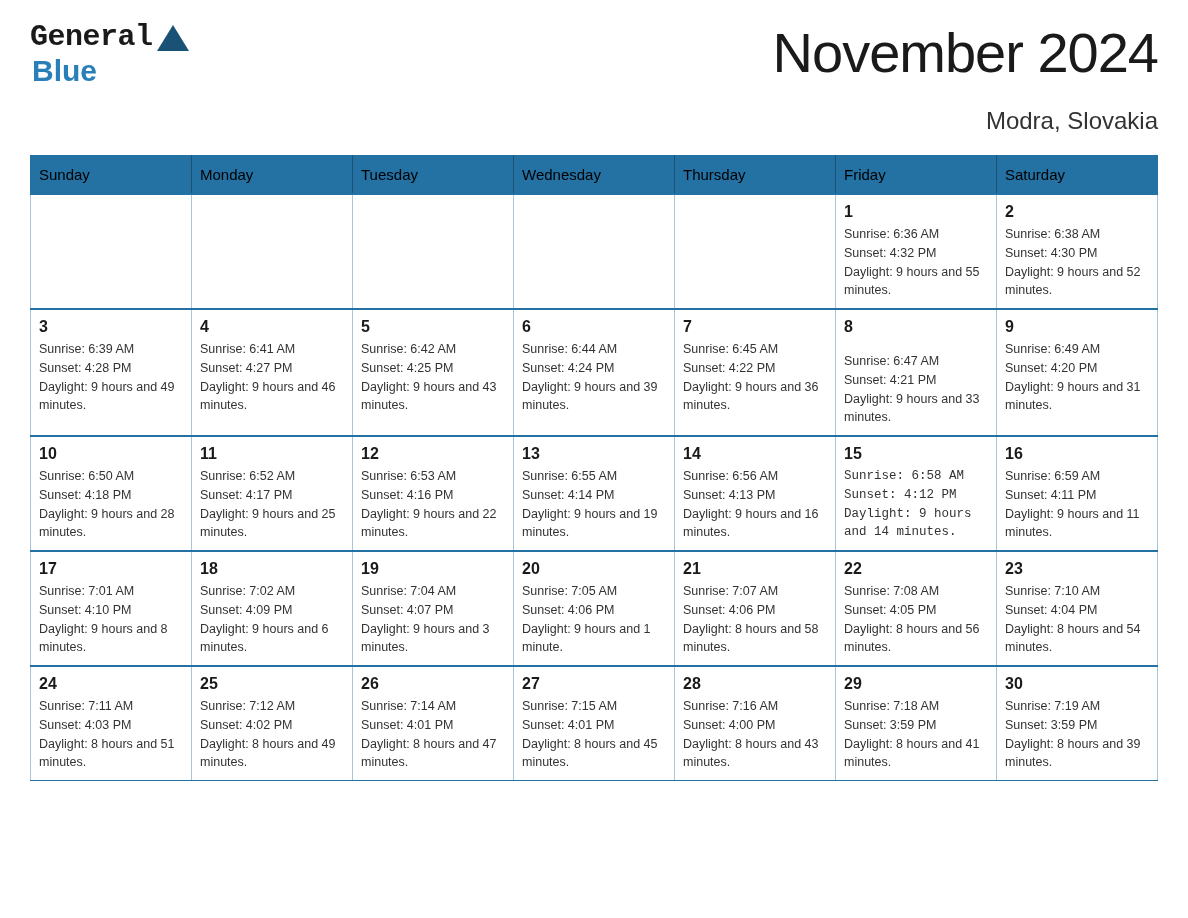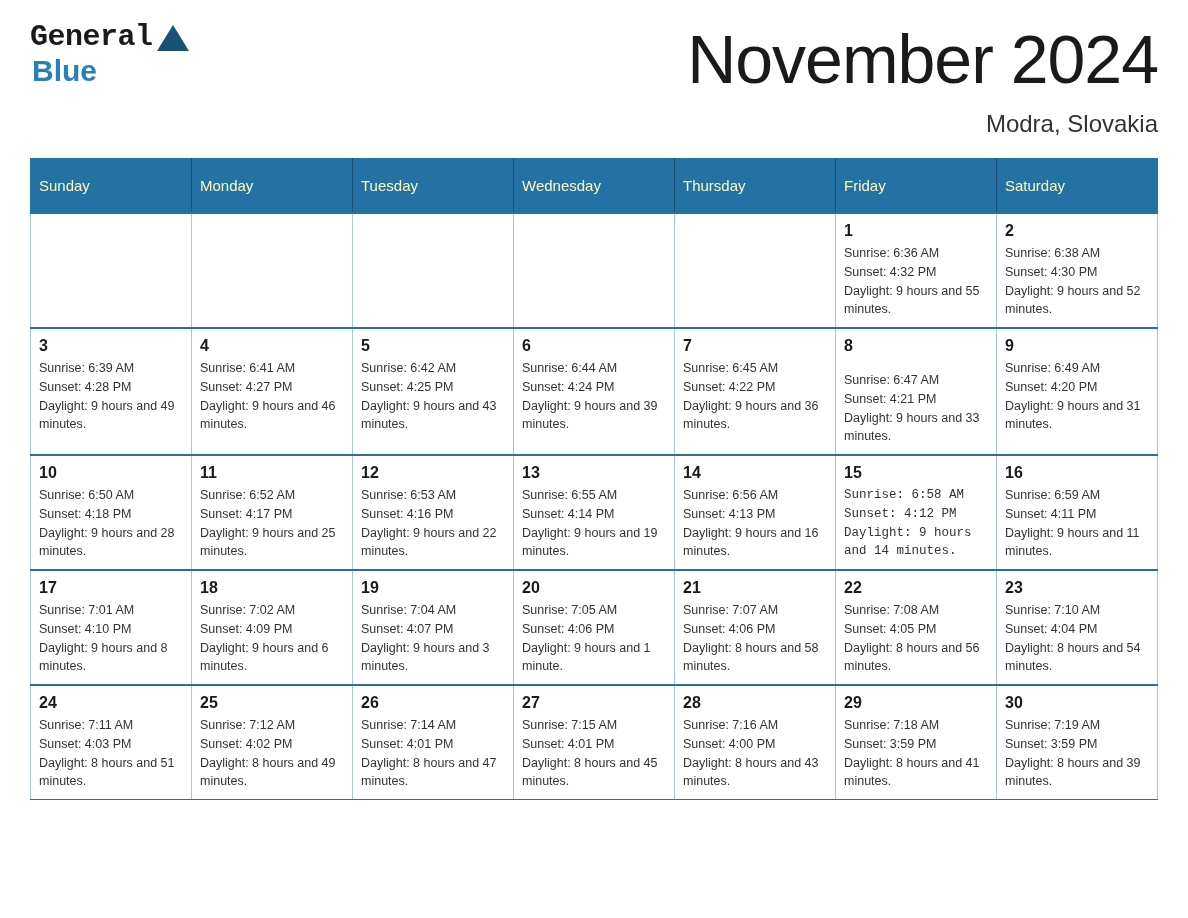--- a/index.html
+++ b/index.html
@@ -27,39 +27,39 @@
     }
     .logo-row2 {
       display: flex;
       align-items: flex-start;
       gap: 2px;
     }
     .title-section {
       text-align: right;
     }
     .calendar-title {
-      font-size: 68px;
+      font-size: 56px;
       font-weight: normal;
       color: #1a1a1a;
       letter-spacing: -1px;
     }
     .calendar-subtitle {
       font-size: 24px;
       color: #333;
-      margin-top: 12px;
+      margin-top: 22px;
     }
     .calendar {
       width: 100%;
       border-collapse: collapse;
       border: 1px solid #2471a3;
     }
     .calendar th {
       background-color: #2471a3;
-      color: #fef9c3;
-      padding: 18px 8px;
+      color: #000000;
+      padding: 10px 8px;
       text-align: left;
       font-size: 15px;
       font-weight: normal;
       border-right: 1px solid #1a5276;
     }
     .calendar th:last-child {
       border-right: none;
     }
     .calendar td {
       vertical-align: top;

